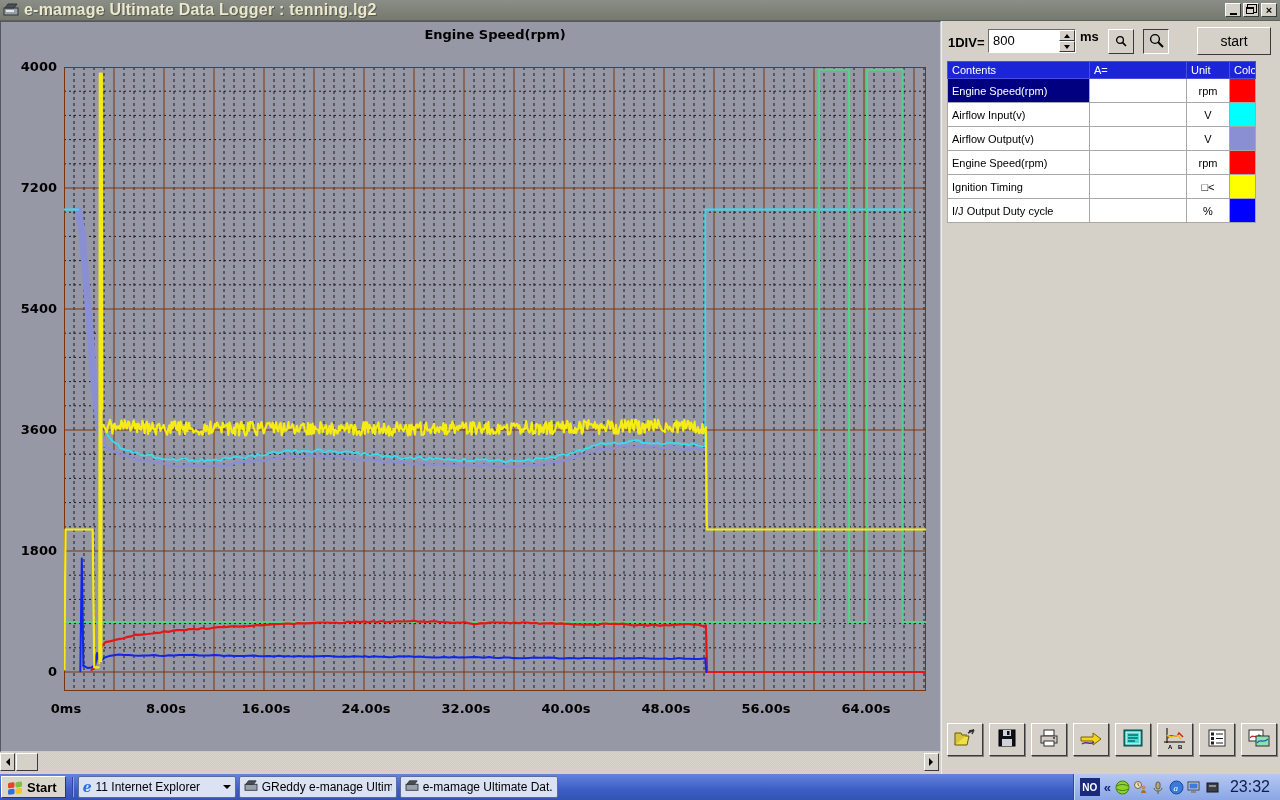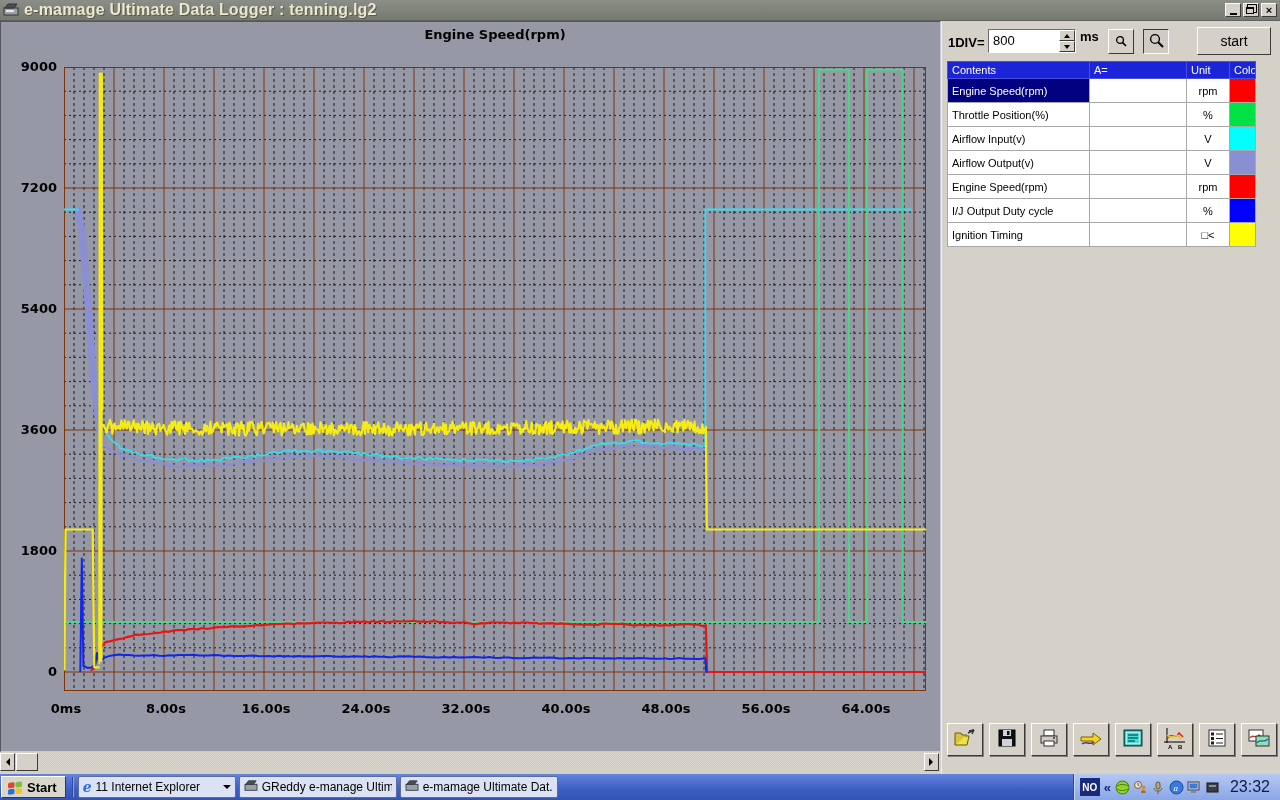--- a/index.html
+++ b/index.html
@@ -137,21 +137,21 @@
         </span>
       <span class="winbtn">
           <span class="glyph-close">×</span>
         </span>
     </span>
   </div>
 
   <div class="chart-panel">
     <div class="chart-title">Engine Speed(rpm)</div>
     <div id="ylabels">
-        <div class="ylab" style="top: 37px;">9000</div>
+        <div class="ylab" style="top: 37px;">4000</div>
         <div class="ylab" style="top: 158px;">7200</div>
         <div class="ylab" style="top: 279px;">5400</div>
         <div class="ylab" style="top: 400px;">3600</div>
         <div class="ylab" style="top: 521px;">1800</div>
         <div class="ylab" style="top: 642px;">0</div>
       </div>
     <div id="plot"><svg width="862" height="624" viewBox="0 0 862 624" style="background:#9698a6">
           <line x1="10" y1="0" x2="10" y2="624" stroke="#1b1b1b" stroke-width="1" stroke-dasharray="3 3"></line>
           <line x1="20" y1="0" x2="20" y2="624" stroke="#1b1b1b" stroke-width="1" stroke-dasharray="3 3"></line>
           <line x1="30.000000000000004" y1="0" x2="30.000000000000004" y2="624" stroke="#1b1b1b" stroke-width="1" stroke-dasharray="3 3"></line>
@@ -341,54 +341,48 @@
             <th class="col-unit">Unit</th>
             <th class="col-color">Color</th>
           </tr>
           <tr>
             <td class="col-contents sel">Engine Speed(rpm)</td>
             <td class="col-a"></td>
             <td class="col-unit unit">rpm</td>
             <td class="col-color swatch" style="background:#ff0000"></td>
           </tr>
           <tr>
-            <td class="col-contents">Throttle Position(%)</td>
-            <td class="col-a"></td>
-            <td class="col-unit unit">%</td>
-            <td class="col-color swatch" style="background:#00e145"></td>
-          </tr>
-          <tr>
             <td class="col-contents">Airflow Input(v)</td>
             <td class="col-a"></td>
             <td class="col-unit unit">V</td>
             <td class="col-color swatch" style="background:#00ffff"></td>
           </tr>
           <tr>
             <td class="col-contents">Airflow Output(v)</td>
             <td class="col-a"></td>
             <td class="col-unit unit">V</td>
             <td class="col-color swatch" style="background:#8a8fd4"></td>
           </tr>
           <tr>
             <td class="col-contents">Engine Speed(rpm)</td>
             <td class="col-a"></td>
             <td class="col-unit unit">rpm</td>
             <td class="col-color swatch" style="background:#ff0000"></td>
           </tr>
           <tr>
+            <td class="col-contents">Ignition Timing</td>
+            <td class="col-a"></td>
+            <td class="col-unit unit">□&lt;</td>
+            <td class="col-color swatch" style="background:#ffff00"></td>
+          </tr>
+          <tr>
             <td class="col-contents">I/J Output Duty cycle</td>
             <td class="col-a"></td>
             <td class="col-unit unit">%</td>
             <td class="col-color swatch" style="background:#0000ff"></td>
-          </tr>
-          <tr>
-            <td class="col-contents">Ignition Timing</td>
-            <td class="col-a"></td>
-            <td class="col-unit unit">□&lt;</td>
-            <td class="col-color swatch" style="background:#ffff00"></td>
           </tr>
         </tbody>
       </table>
     <div id="bottom-toolbar">
         <button class="tb-btn">
           <span><svg width="24" height="20" viewBox="0 0 24 20">
               <path d="M2 17 L4 8 L16 8 L14 17 Z" fill="#f0e048" stroke="#6b5a00"></path>
               <path d="M2 17 L2 5 L8 5 L9 7 L14 7" fill="#d8c43c" stroke="#6b5a00"></path>
               <path d="M15 5 L21 2 M21 2 L19 6 M21 2 L16 3" stroke="#303030" stroke-width="1.4" fill="none"></path>
             </svg></span>

